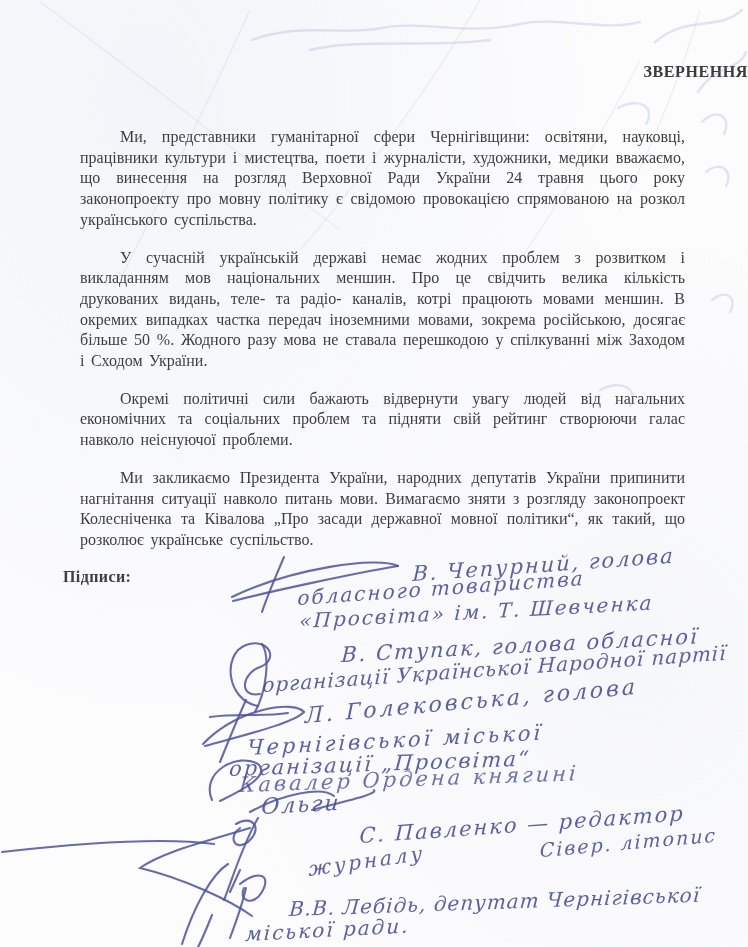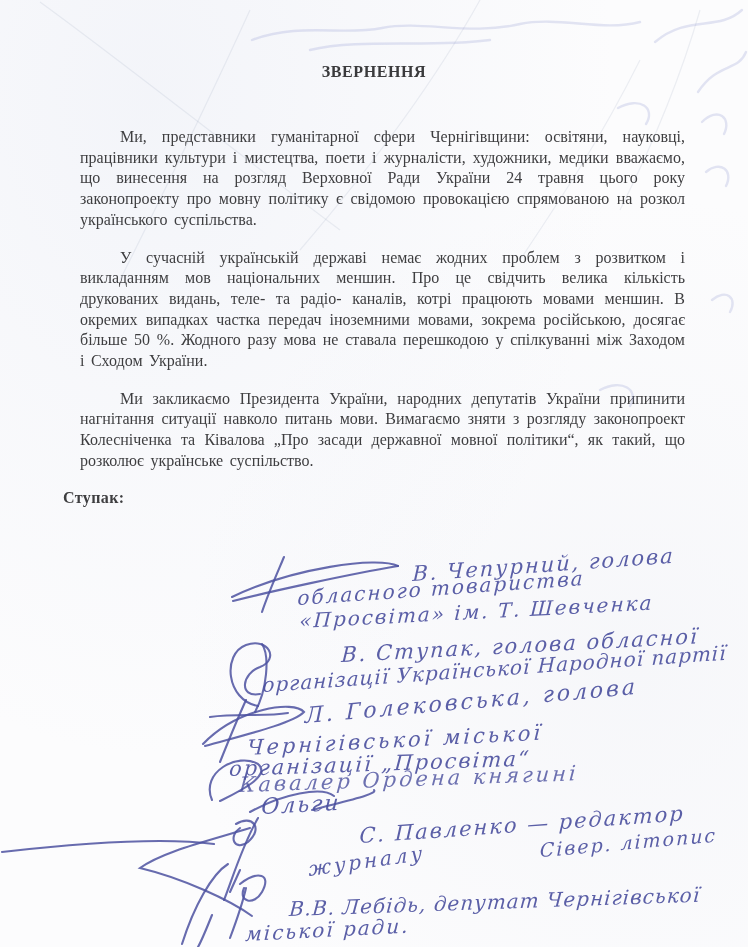--- a/index.html
+++ b/index.html
@@ -10,21 +10,21 @@
     background:
       radial-gradient(ellipse at 20% 10%, rgba(216,222,238,.25), rgba(0,0,0,0) 55%),
       radial-gradient(ellipse at 85% 70%, rgba(220,224,236,.18), rgba(0,0,0,0) 50%),
       #fcfcfd;
     overflow:hidden;
     font-family:"Liberation Serif", serif;
     color:#3e3e40;
   }
   .title-block{
     margin-top:60px;
-    text-align:center;
+    text-align:right;
     font-weight:bold;
     font-size:16px;
     letter-spacing:.6px;
     line-height:23px;
     color:#3a3a3c;
   }
   .body-text{
     margin:44px 46px 0 63px;
     font-size:16px;
     line-height:20.7px;
@@ -82,24 +82,25 @@
     <path class="bleed" d="M600,390 C622,378 640,390 630,406"></path>
   </svg>
 
   <div class="title-block">
     <div>ЗВЕРНЕННЯ</div>
   </div>
 
   <div class="body-text">
     <p>Ми, представники гуманітарної сфери Чернігівщини: освітяни, науковці, працівники культури і мистецтва, поети і журналісти, художники, медики вважаємо, що винесення на розгляд Верховної Ради України  24 травня цього року законопроекту про мовну політику є свідомою провокацією спрямованою на розкол українського суспільства.</p>
     <p>У сучасній українській державі немає жодних проблем з розвитком і викладанням мов національних меншин. Про це свідчить велика кількість друкованих видань, теле- та радіо- каналів, котрі працюють мовами меншин. В окремих випадках частка передач іноземними мовами, зокрема російською, досягає більше 50 %. Жодного разу мова не ставала перешкодою у спілкуванні між Заходом і Сходом України.</p>
+    <p>Окремі політичні сили бажають відвернути увагу людей від нагальних економічних та соціальних проблем та підняти свій рейтинг створюючи галас навколо неіснуючої проблеми.</p>
     <p>Ми закликаємо Президента України, народних депутатів України припинити нагнітання ситуації навколо питань мови.  Вимагаємо зняти з розгляду законопроект Колесніченка та Ківалова „Про засади державної мовної політики“, як такий, що розколює українське суспільство.</p>
   </div>
 
-  <p class="signatures-label">Ступак:</p>
+  <p class="signatures-label">Підписи:</p>
 
   <svg class="ink-layer" width="748" height="947" viewBox="0 0 748 947" aria-hidden="true" style="z-index:2;">
 
     <path class="flourish" d="M232,597 C292,568 378,556 398,566"></path>
     <path class="flourish" d="M398,566 C350,574 268,592 233,601"></path>
     <path class="flourish" d="M284,557 C276,576 268,594 262,612"></path>
 
     <path class="flourish" d="M258,706 C226,700 222,654 246,645 C268,637 280,659 260,667 C242,673 238,698 260,694"></path>
     <path class="flourish" d="M262,644 C270,656 267,690 255,712"></path>
 

